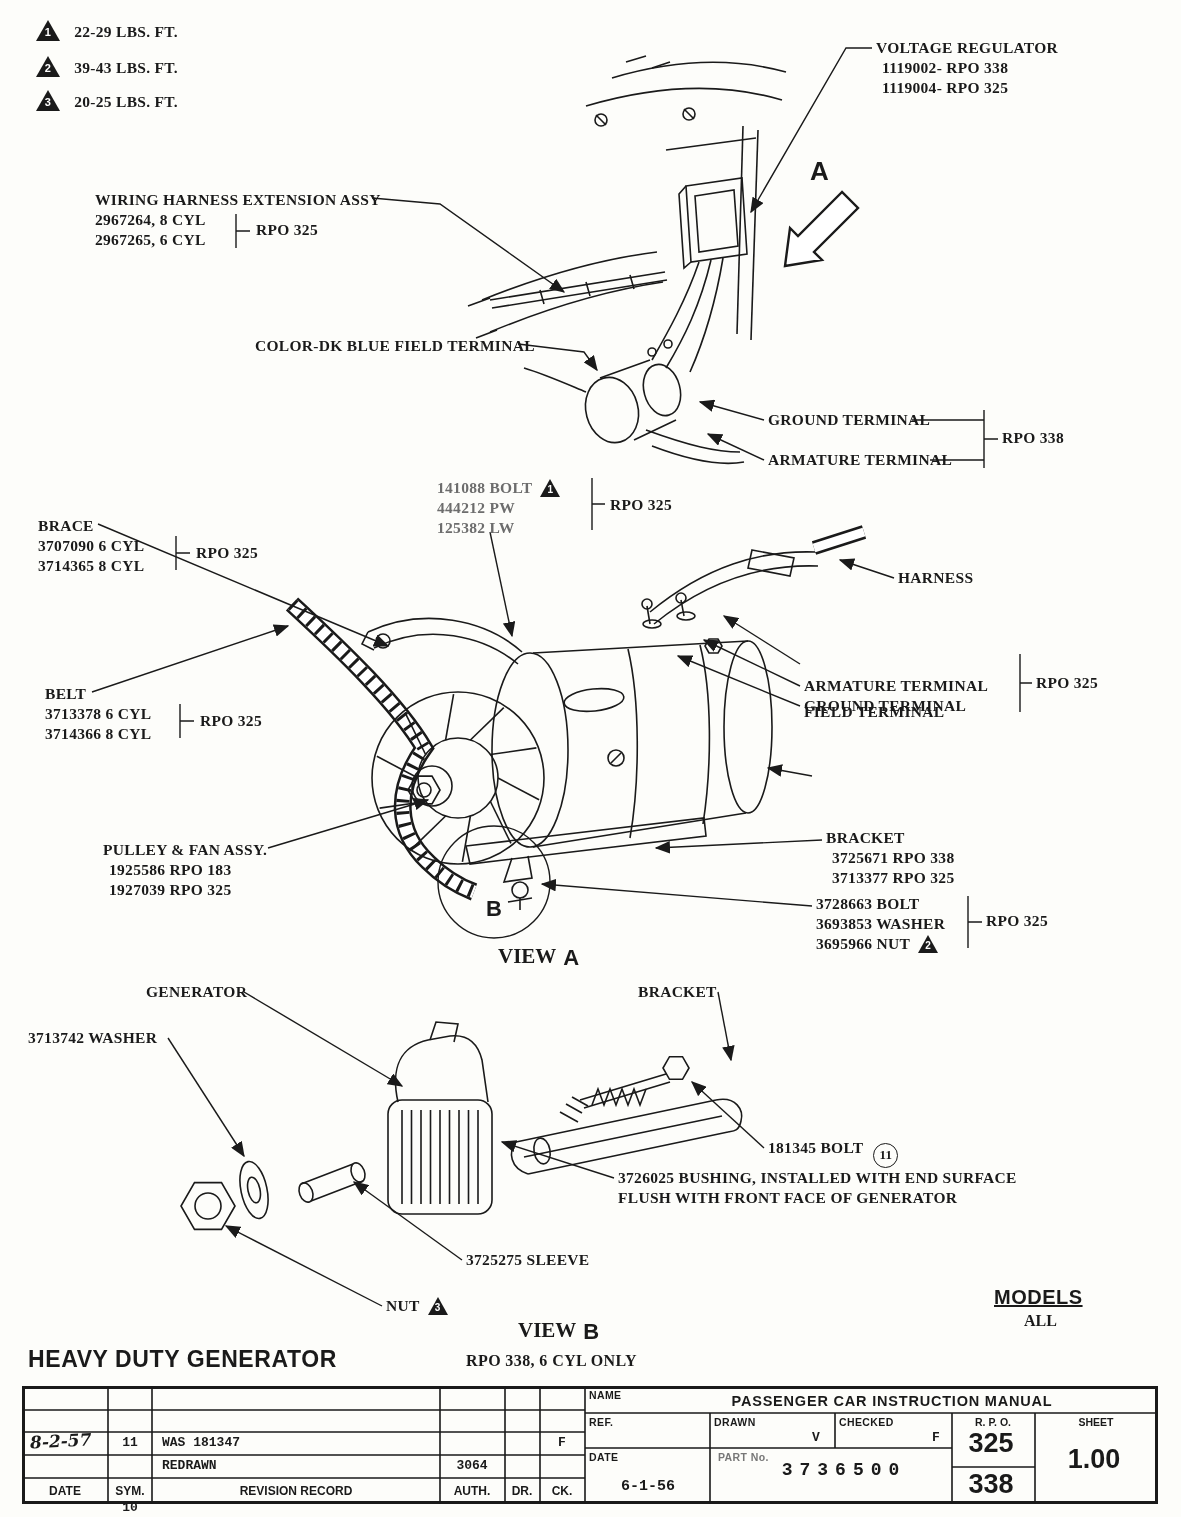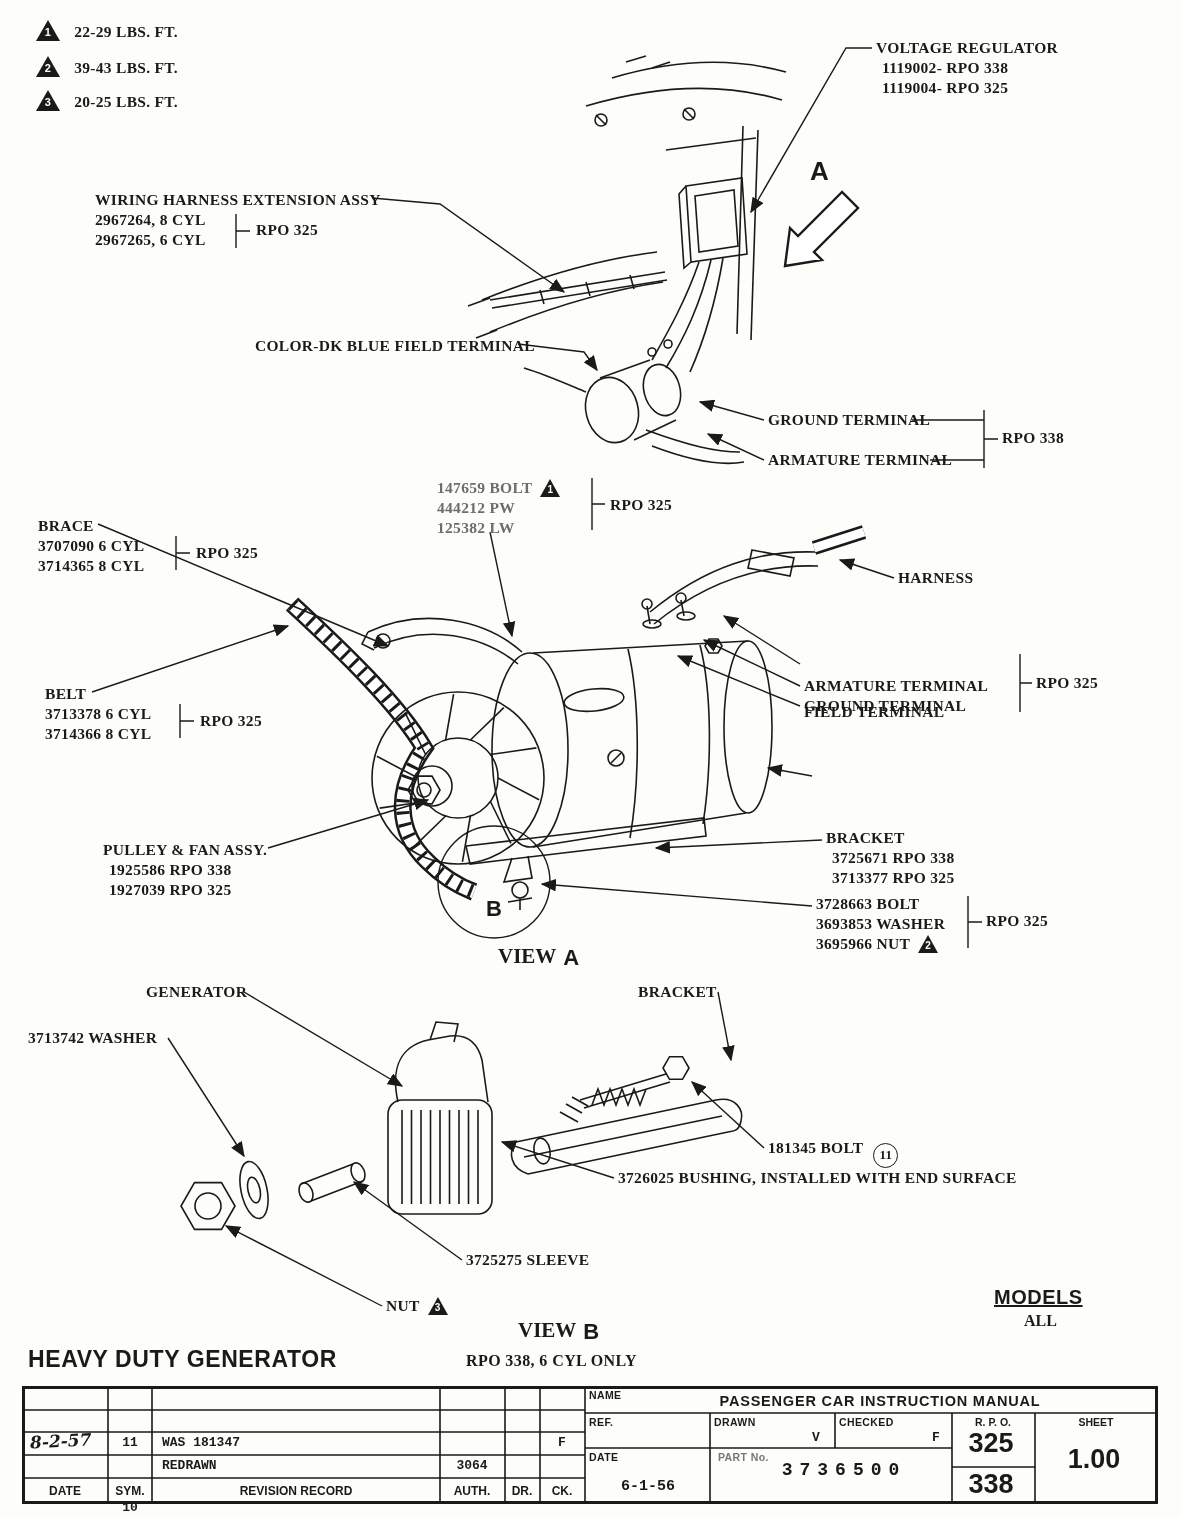--- a/index.html
+++ b/index.html
@@ -37,21 +37,21 @@
   .models-val { position:absolute; font:bold 16px "Liberation Serif",serif; }
   .doc-title { position:absolute; font:bold 23px "Liberation Sans",sans-serif; letter-spacing:.6px; }
   .doc-sub { position:absolute; font:bold 16px "Liberation Serif",serif; letter-spacing:.4px; }
 
   .tblock { position:absolute; left:22px; top:1386px; width:1136px; height:118px; }
   .tb-label { position:absolute; font:bold 10.5px "Liberation Sans",sans-serif; letter-spacing:.4px; }
   .tb-head  { position:absolute; font:bold 12px "Liberation Sans",sans-serif; transform:translateX(-50%); white-space:nowrap; }
   .tb-cell  { position:absolute; font:bold 13px "Liberation Mono",monospace; white-space:nowrap; }
   .tb-cell-c{ position:absolute; font:bold 13px "Liberation Mono",monospace; transform:translateX(-50%); white-space:nowrap; }
   .tb-val-big { position:absolute; font:bold 27px "Liberation Sans",sans-serif; transform:translateX(-50%); }
-  .tb-name-val{ position:absolute; font:bold 14.5px "Liberation Sans",sans-serif; letter-spacing:.8px; transform:translateX(-50%); white-space:nowrap; }
+  .tb-name-val{ position:absolute; font:bold 14.5px "Liberation Sans",sans-serif; letter-spacing:.8px; transform:translateX(-50%); white-space:nowrap;margin-left:12px; }
   .hand { position:absolute; font:bold italic 17px "DejaVu Serif",serif; transform:rotate(-3deg); white-space:nowrap; }
   .part-val { position:absolute; font:bold 18px "Liberation Mono",monospace; letter-spacing:7px; transform:translateX(-50%); white-space:nowrap; }
 </style>
 </head>
 <body>
 
 <div class="page">
 
   <svg class="art" width="1181" height="1517" viewBox="0 0 1181 1517">
     <defs>
@@ -230,21 +230,21 @@
   </div>
   <div class="rpo" style="left:256px; top:221px;">RPO 325</div>
 
   <div class="lab" style="left:255px; top:336px;">COLOR-DK BLUE FIELD TERMINAL</div>
 
   <div class="lab" style="left:768px; top:410px;">GROUND TERMINAL</div>
   <div class="lab" style="left:768px; top:450px;">ARMATURE TERMINAL</div>
   <div class="rpo" style="left:1002px; top:429px;">RPO 338</div>
 
   <div class="lab faded" style="left:437px; top:478px;">
-    <div><span>147659 BOLT</span><span class="tri tri-sm" style="border-bottom-color:#1a1a1a;"><b>1</b></span></div>
+    <div><span>141088 BOLT</span><span class="tri tri-sm" style="border-bottom-color:#1a1a1a;"><b>1</b></span></div>
     <div>444212 PW</div>
     <div>125382 LW</div>
   </div>
   <div class="rpo" style="left:610px; top:496px;">RPO 325</div>
 
   <div class="lab" style="left:38px; top:516px;">
     <div>BRACE</div>
     <div>3707090 6 CYL</div>
     <div>3714365 8 CYL</div>
   </div>
@@ -266,21 +266,21 @@
 
 
   <div class="lab" style="left:826px; top:828px;">
     <div>BRACKET</div>
     <div class="ind">3725671 RPO 338</div>
     <div class="ind">3713377 RPO 325</div>
   </div>
 
   <div class="lab" style="left:103px; top:840px;">
     <div>PULLEY &amp; FAN ASSY.</div>
-    <div class="ind">1925586 RPO 338</div>
+    <div class="ind">1925586 RPO 183</div>
     <div class="ind">1927039 RPO 325</div>
   </div>
 
   <div class="lab" style="left:816px; top:894px;">
     <div>3728663 BOLT</div>
     <div>3693853 WASHER</div>
     <div><span>3695966 NUT</span><span class="tri tri-sm"><b>2</b></span></div>
   </div>
   <div class="rpo" style="left:986px; top:912px;">RPO 325</div>
 
@@ -293,20 +293,21 @@
   <div class="lab" style="left:146px; top:982px;">GENERATOR</div>
   <div class="lab" style="left:638px; top:982px;">BRACKET</div>
   <div class="lab" style="left:28px; top:1028px;">3713742 WASHER</div>
 
   <div class="lab" style="left:768px; top:1138px;">
     <span>181345 BOLT</span><span class="circ">11</span>
   </div>
 
   <div class="lab" style="left:618px; top:1168px;">
     <div>3726025 BUSHING, INSTALLED WITH END SURFACE</div>
+    <div>FLUSH WITH FRONT FACE OF GENERATOR</div>
   </div>
 
   <div class="lab" style="left:466px; top:1250px;">3725275 SLEEVE</div>
 
   <div class="lab" style="left:386px; top:1296px;">
     <span>NUT</span><span class="tri tri-sm"><b>3</b></span>
   </div>
 
   <div class="viewlbl" style="left:518px; top:1318px;">
     <span class="vw">VIEW</span><span class="vl">B</span>

